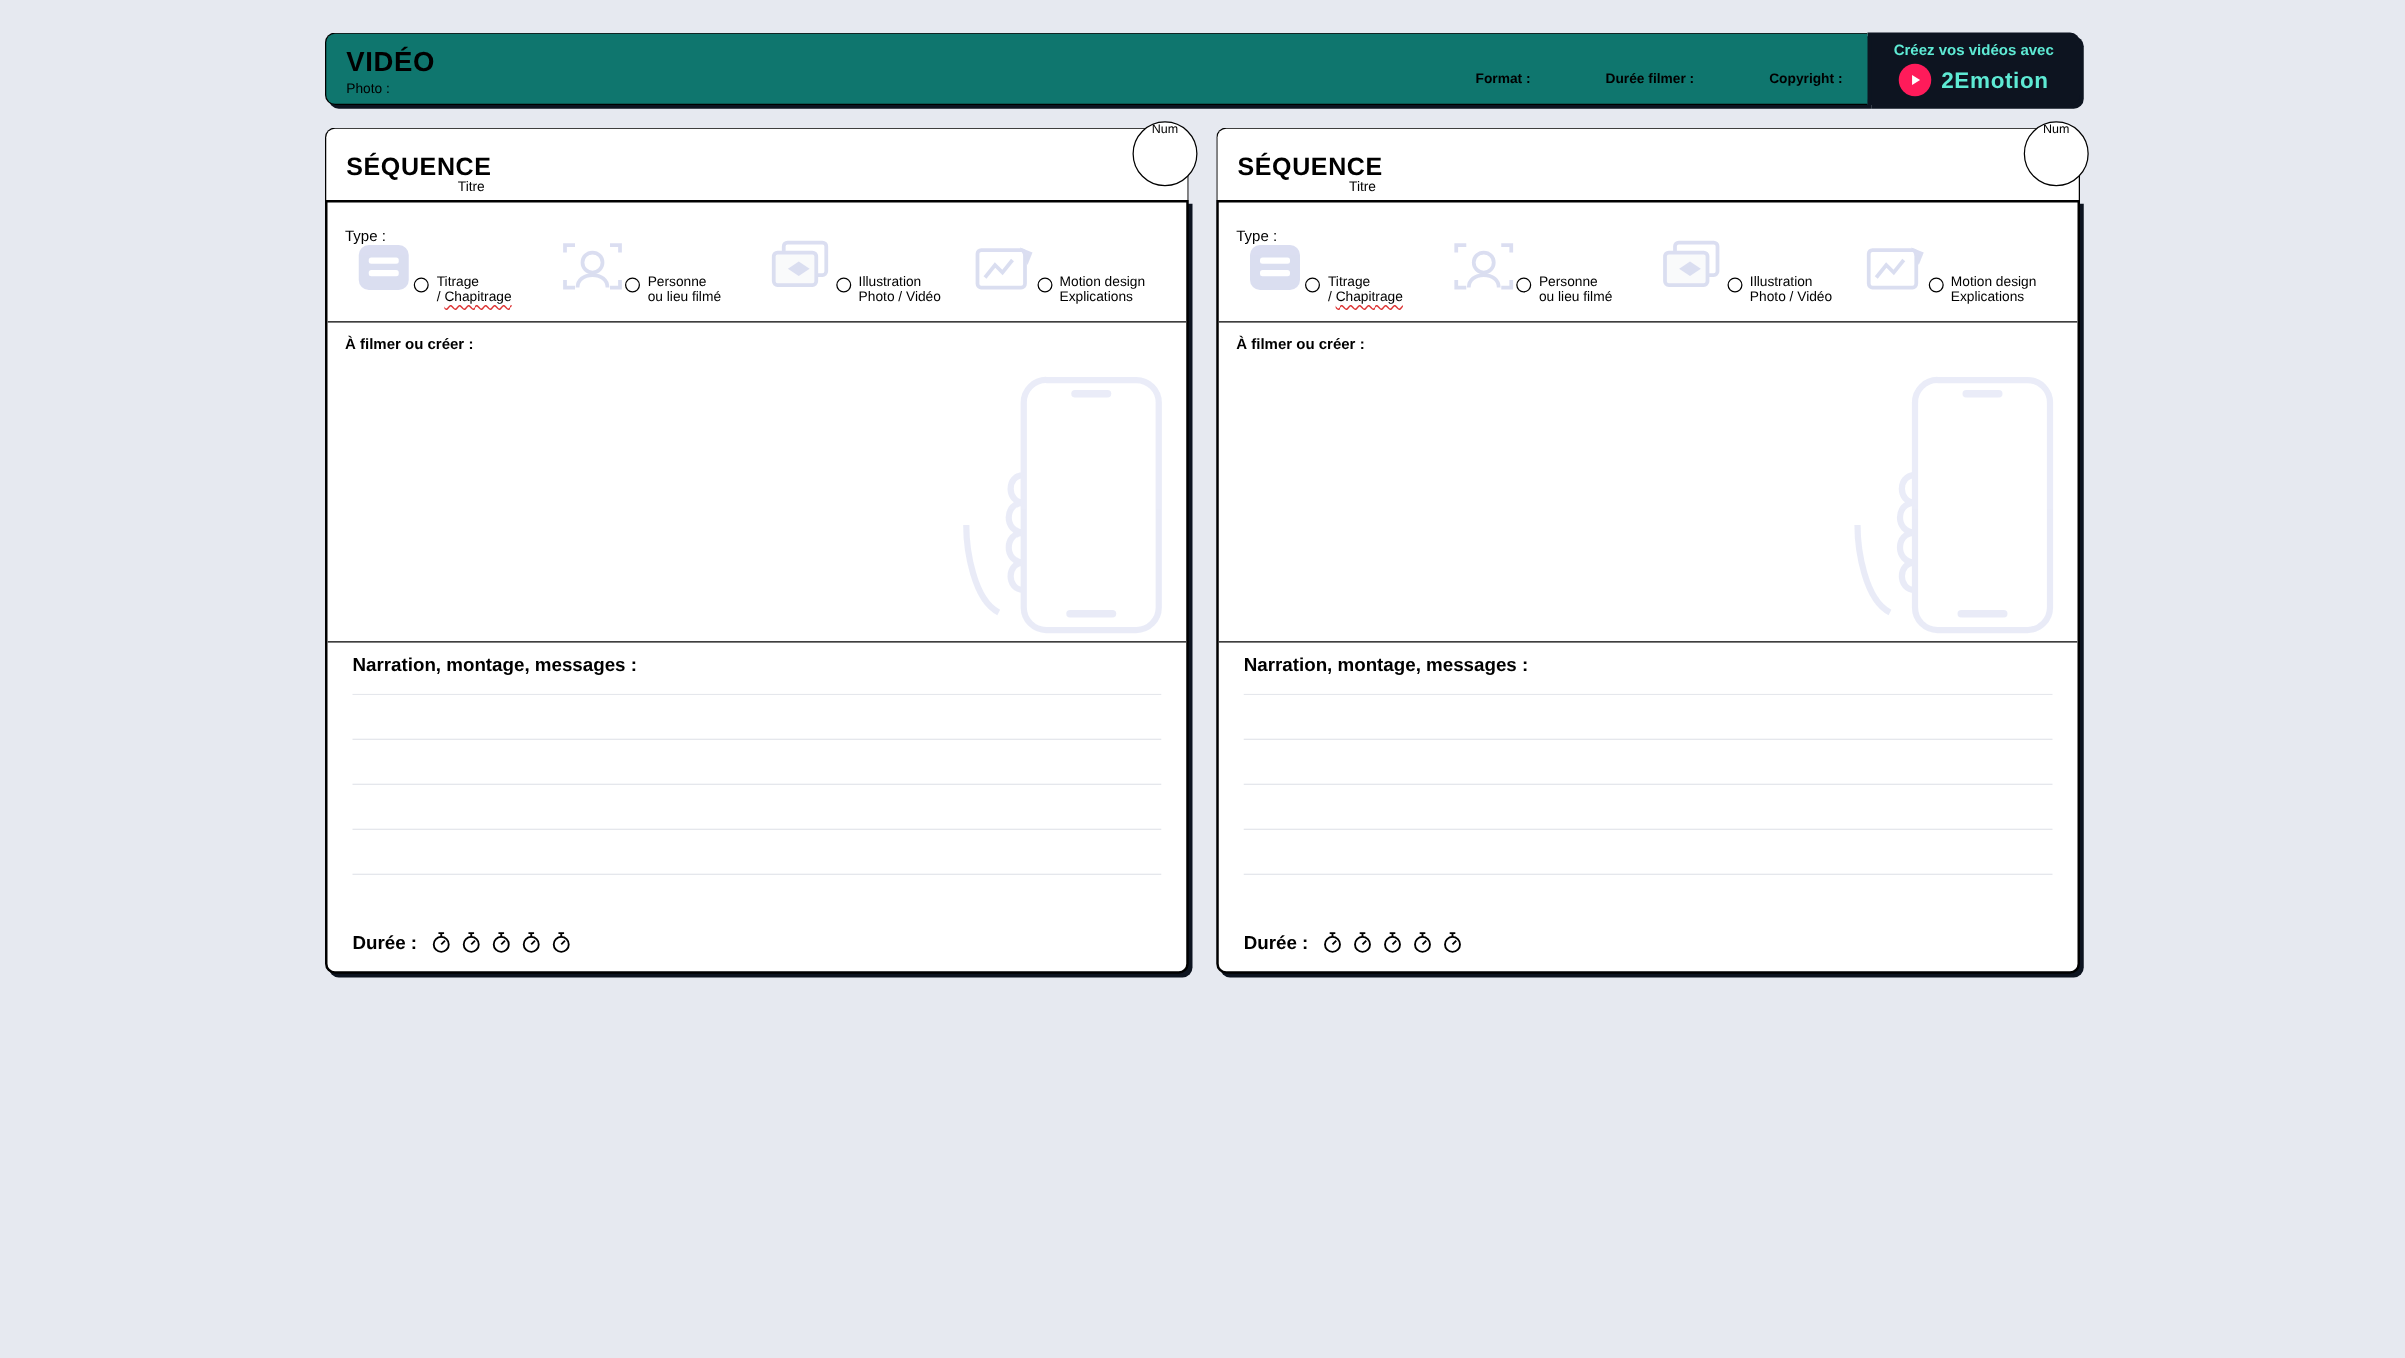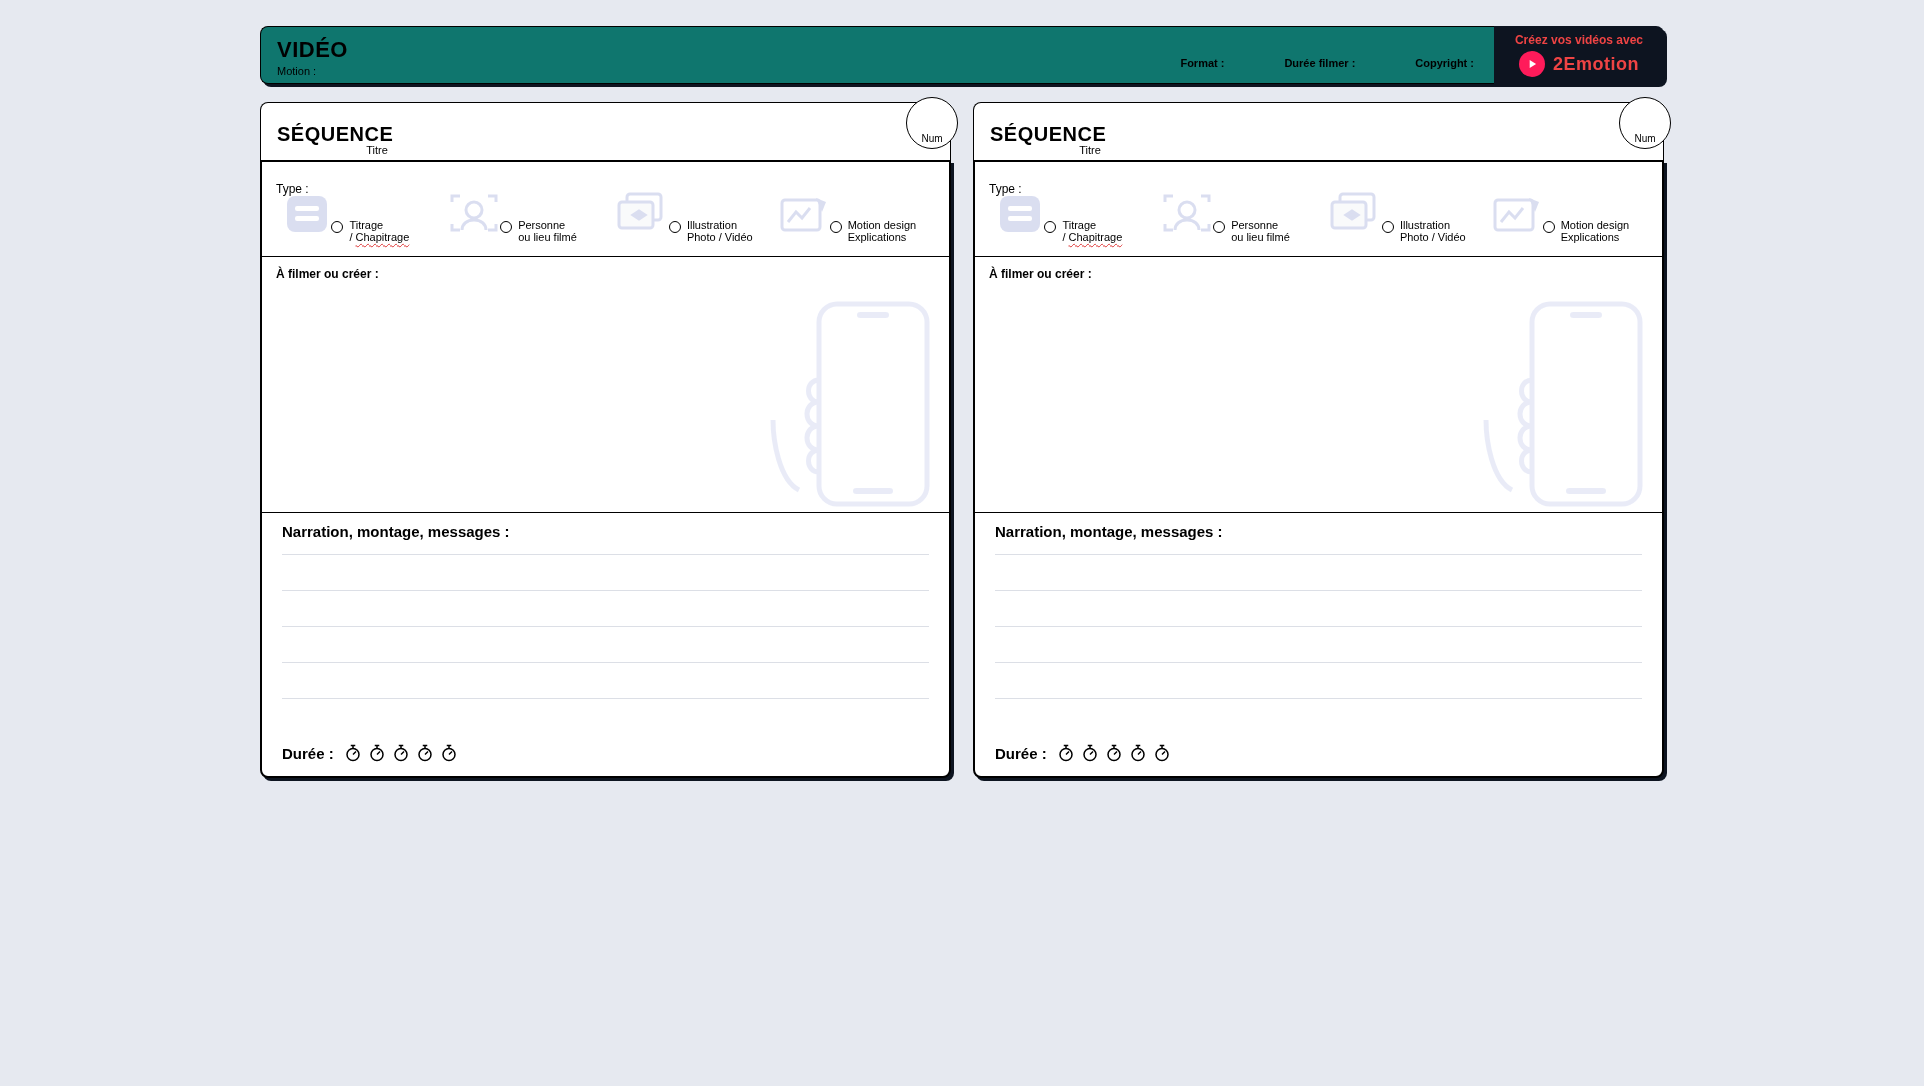--- a/index.html
+++ b/index.html
@@ -47,21 +47,21 @@
     right: 20px;
     top: 30px;
     display: flex;
     gap: 60px;
     font-size: 11px;
     font-weight: 700;
   }
   .brand {
     width: 170px;
     background: #0d1420;
-    color: #ef4444;
+    color: #5eead4;
     border-radius: 0 8px 8px 0;
     display: flex;
     flex-direction: column;
     align-items: center;
     justify-content: center;
     padding: 6px 4px;
     box-shadow: 3px 3px 0 #0d1420;
   }
   .brand-tag {
     font-size: 12px;
@@ -123,21 +123,21 @@
   .seq-num {
     position: absolute;
     right: -8px;
     top: -6px;
     width: 52px;
     height: 52px;
     background: #fff;
     border: 1.5px solid #000;
     border-radius: 50%;
     display: flex;
-    align-items: flex-end;
+    align-items: flex-start;
     justify-content: center;
     font-size: 10px;
     padding-bottom: 4px;
     z-index: 5;
   }
 
   .seq-body {
     background: #fff;
     border: 2.5px solid #000;
     border-radius: 0 0 8px 8px;
@@ -259,21 +259,21 @@
   }
 </style>
 </head>
 <body>
 
 <div class="page">
 
   <div class="header-wrap">
     <div class="header-card">
       <h1>VIDÉO</h1>
-      <div class="titre">Motion :</div>
+      <div class="titre">Photo :</div>
       <div class="header-meta">
         <span>Format :</span>
         <span>Durée filmer :</span>
         <span>Copyright :</span>
       </div>
     </div>
     <div class="brand">
       <div class="brand-tag">Créez vos vidéos avec</div>
       <div class="brand-row">
         <div class="brand-logo">

